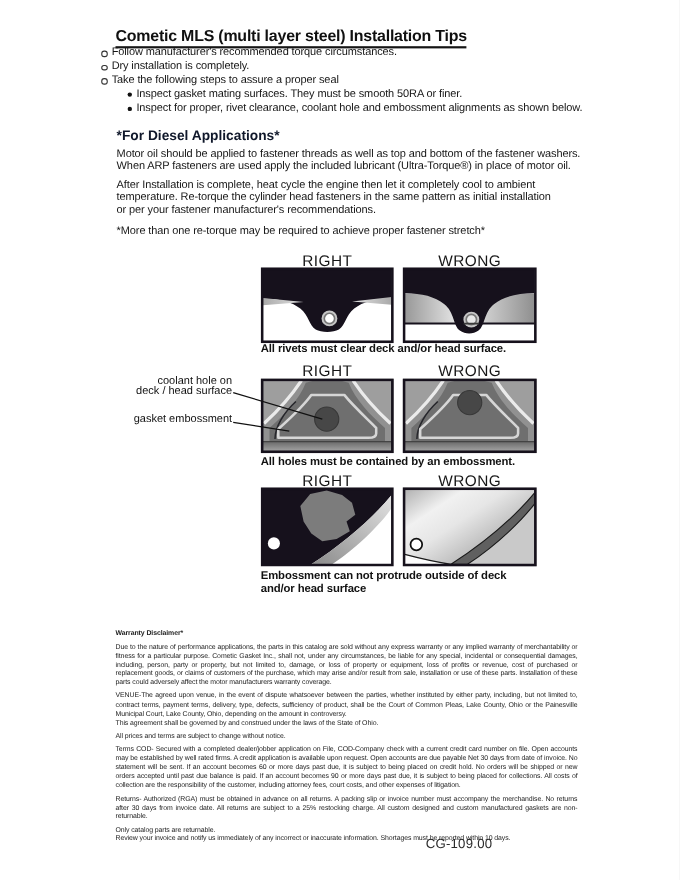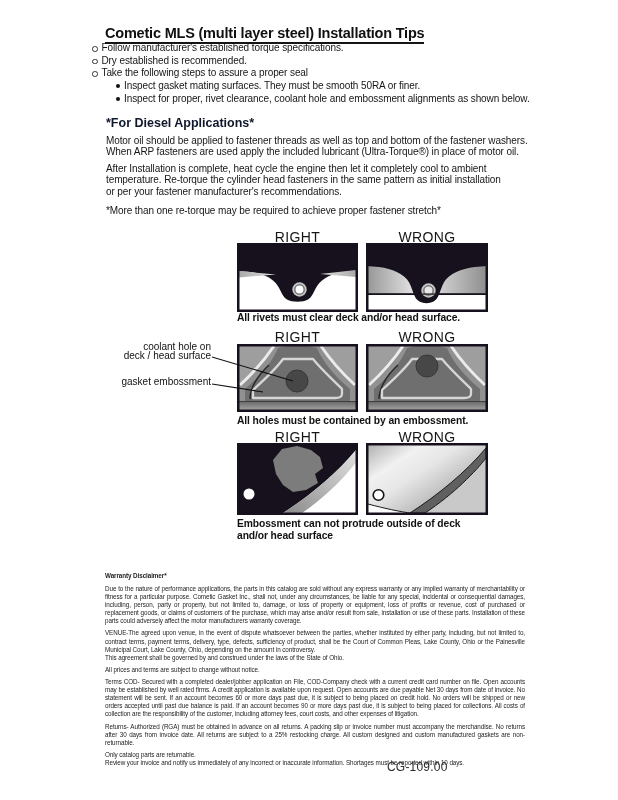--- a/index.html
+++ b/index.html
@@ -50,25 +50,25 @@
 </head>
 <body>
 
 <div class="page">
 
   <div class="title">Cometic MLS (multi layer steel) Installation Tips</div>
 
   <div class="bullets">
     <div class="b">
       <span class="odot"></span>
-      <span>Follow manufacturer's established torque specifications.</span>
+      <span>Follow manufacturer's recommended torque circumstances.</span>
     </div>
     <div class="b">
       <span class="odot"></span>
-      <span>Dry established is recommended.</span>
+      <span>Dry installation is completely.</span>
     </div>
     <div class="b">
       <span class="odot"></span>
       <span>Take the following steps to assure a proper seal</span>
     </div>
     <div class="b sub">
       <span class="fdot"></span>
       <span>Inspect gasket mating surfaces.  They must be smooth 50RA or finer.</span>
     </div>
     <div class="b sub">

